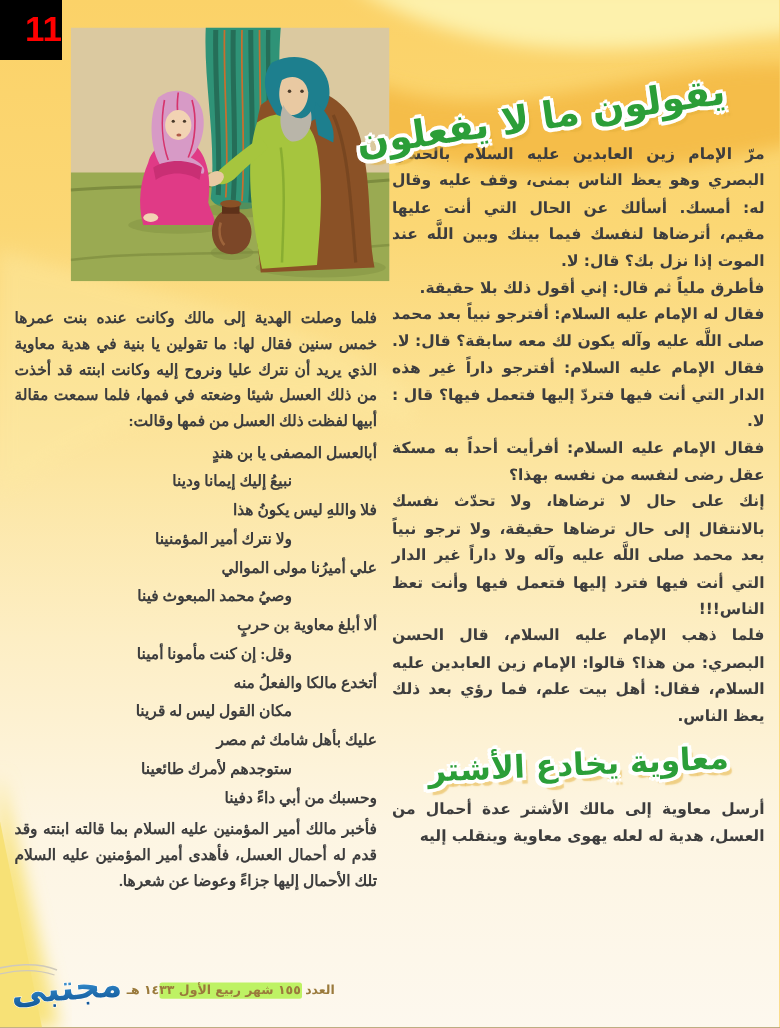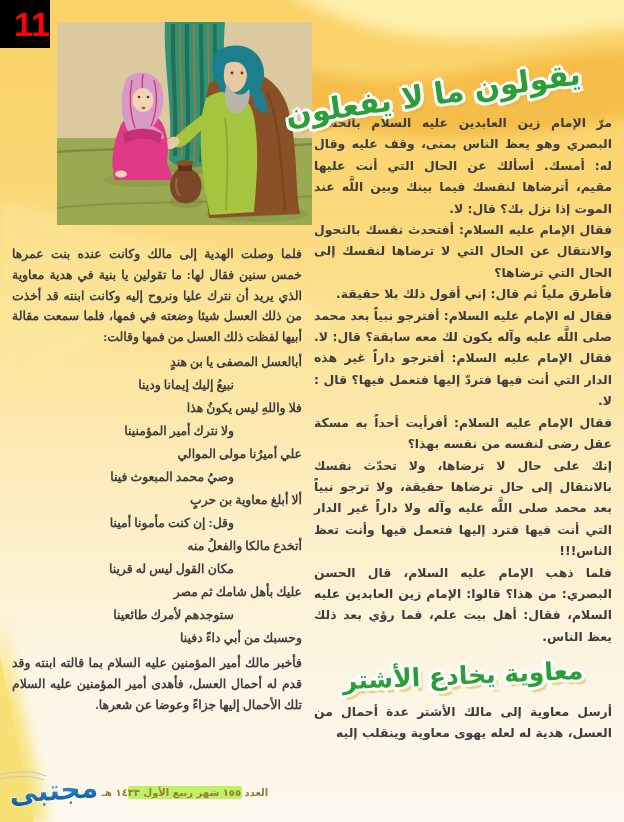--- a/index.html
+++ b/index.html
@@ -8,21 +8,21 @@
     font-family:"DejaVu Sans",sans-serif;direction:rtl;
     background:#fbd36a;
   }
   .bg-layer{position:absolute;inset:0;z-index:0;}
   
   .pagenum-box{
     position:absolute;left:0;top:0;width:50px;height:48px;background:#000;
     z-index:5;display:flex;align-items:center;justify-content:flex-start;
   }
   .pagenum-box span{
-    color:#f00;font-weight:bold;font-size:34px;line-height:1;
+    color:#f00;font-weight:bold;font-size:28px;line-height:1;
     font-family:"Liberation Sans",sans-serif;padding-left:7px;direction:ltr;
   }
   
   .illustration{
     position:absolute;left:57px;top:22px;width:255px;height:203px;z-index:2;
   }
   
   .bubble{
     color:#2b9e38;font-weight:bold;white-space:nowrap;
     text-shadow:
@@ -148,21 +148,20 @@
       <ellipse cx="128" cy="141" rx="8.5" ry="3" fill="#8a5126"></ellipse>
       <path d="M120,156 C118,162 119,170 123,174" stroke="#a56a3e" stroke-width="2" fill="none" opacity="0.8"></path>
     </g>
   </svg>
 
   <div class="title-main bubble">يقولون ما لا يفعلون</div>
 
   <div class="col col-right">
     <div>
         <div class="para">مرّ الإمام زين العابدين عليه السلام بالحسن البصري وهو يعظ الناس بمنى، وقف عليه وقال له: أمسك. أسألك عن الحال التي أنت عليها مقيم، أترضاها لنفسك فيما بينك وبين اللَّه عند الموت إذا نزل بك؟ قال: لا.</div>
-        <div class="para">فقال الإمام عليه السلام: أفتحدث نفسك بالتحول والانتقال عن الحال التي لا ترضاها لنفسك إلى الحال التي ترضاها؟</div>
         <div class="para">فأطرق ملياً ثم قال: إني أقول ذلك بلا حقيقة.</div>
         <div class="para">فقال له الإمام عليه السلام: أفترجو نبياً بعد محمد صلى اللَّه عليه وآله يكون لك معه سابقة؟ قال: لا. فقال الإمام عليه السلام: أفترجو داراً غير هذه الدار التي أنت فيها فتردّ إليها فتعمل فيها؟ قال : لا.</div>
         <div class="para">فقال الإمام عليه السلام: أفرأيت أحداً به مسكة عقل رضى لنفسه من نفسه بهذا؟</div>
         <div class="para">إنك على حال لا ترضاها، ولا تحدّث نفسك بالانتقال إلى حال ترضاها حقيقة، ولا ترجو نبياً بعد محمد صلى اللَّه عليه وآله ولا داراً غير الدار التي أنت فيها فترد إليها فتعمل فيها وأنت تعظ الناس!!!</div>
         <div class="para">فلما ذهب الإمام عليه السلام، قال الحسن البصري: من هذا؟ قالوا: الإمام زين العابدين عليه السلام، فقال: أهل بيت علم، فما رؤي بعد ذلك يعظ الناس.</div>
       </div>
     <div class="title-sub bubble">معاوية يخادع الأشتر</div>
     <p class="para">أرسل معاوية إلى مالك الأشتر عدة أحمال من العسل، هدية له لعله يهوى معاوية وينقلب إليه</p>
   </div>
 

